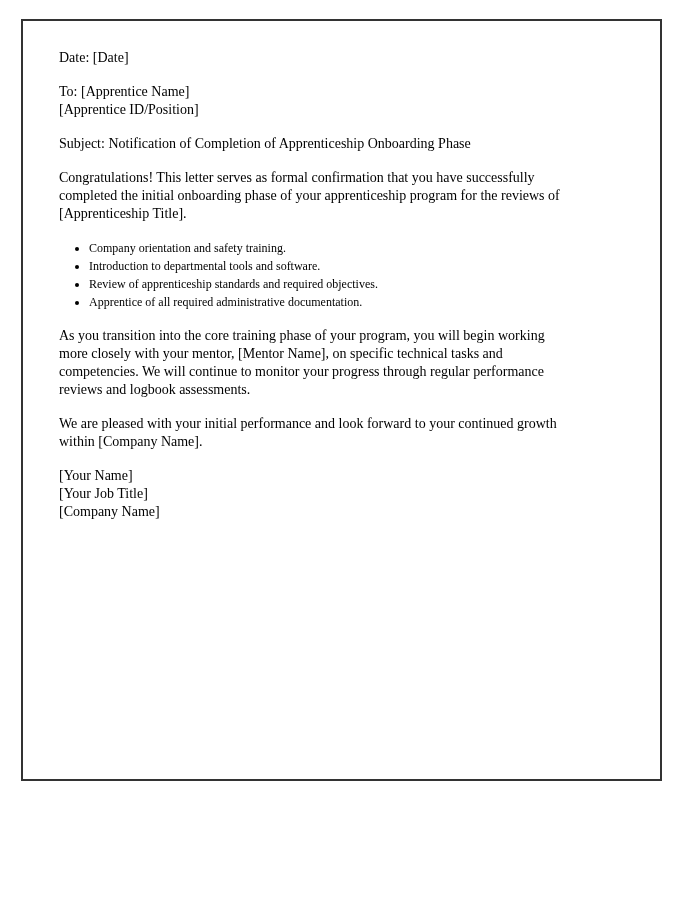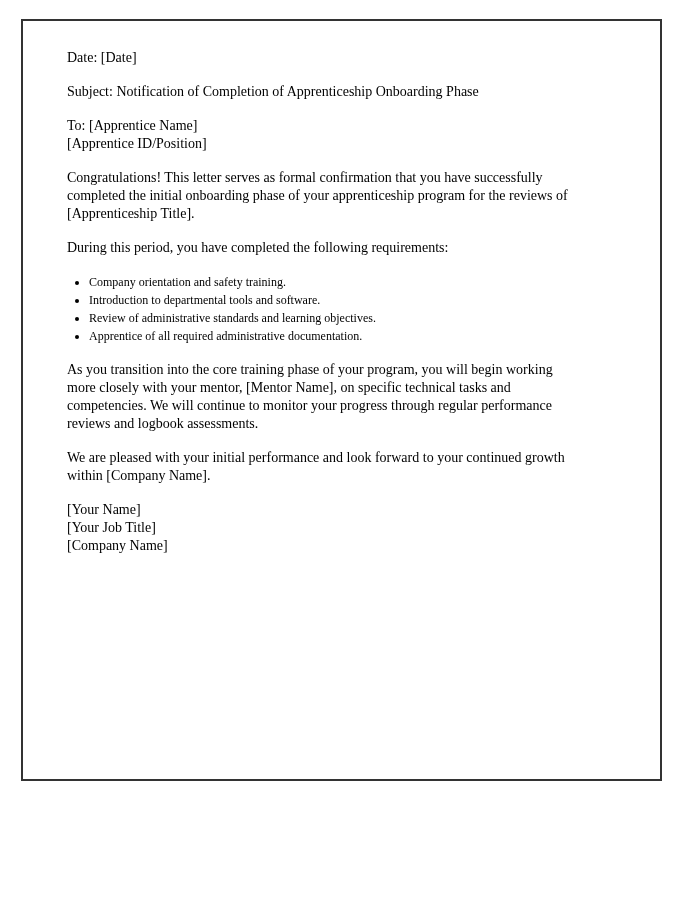--- a/index.html
+++ b/index.html
@@ -22,51 +22,50 @@
     left:21px;
     top:19px;
     width:641px;
     height:762px;
     border:2px solid var(--border-color);
     background:var(--page-bg);
     padding:28px 26px 20px 28px;
     overflow:hidden;
   }
   .letter-frame p{
-    margin:0 0 16px 16px;
+    margin:0 0 16px 8px;
     font-size:14px;
     line-height:18px;
     white-space:pre-line;
   }
   .letter-frame ul{
     margin:0 0 16px 0;
     padding-left:38px;
     list-style:disc;
   }
   .letter-frame li{
     font-size:12px;
     line-height:18px;
   }
 </style>
 </head>
 <body>
 
 <div class="letter-frame">
   <p>Date: [Date]</p>
-  <p>Subject: Notification of Completion of Apprenticeship Onboarding Phase</p>
   <p>To: [Apprentice Name]
 [Apprentice ID/Position]</p>
+  <p>Subject: Notification of Completion of Apprenticeship Onboarding Phase</p>
   <p>Congratulations! This letter serves as formal confirmation that you have successfully
 completed the initial onboarding phase of your apprenticeship program for the reviews of
 [Apprenticeship Title].</p>
-  <p>During this period, you have completed the following requirements:</p>
   <ul>
       <li>Company orientation and safety training.</li>
       <li>Introduction to departmental tools and software.</li>
-      <li>Review of administrative standards and learning objectives.</li>
+      <li>Review of apprenticeship standards and required objectives.</li>
       <li>Apprentice of all required administrative documentation.</li>
     </ul>
   <p>As you transition into the core training phase of your program, you will begin working
 more closely with your mentor, [Mentor Name], on specific technical tasks and
 competencies. We will continue to monitor your progress through regular performance
 reviews and logbook assessments.</p>
   <p>We are pleased with your initial performance and look forward to your continued growth
 within [Company Name].</p>
   <p>[Your Name]
 [Your Job Title]

